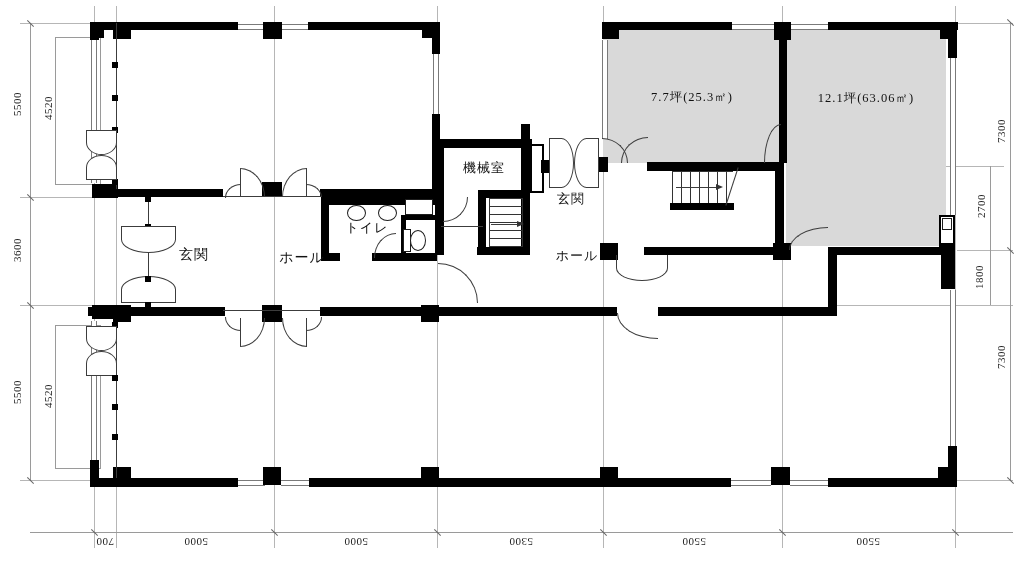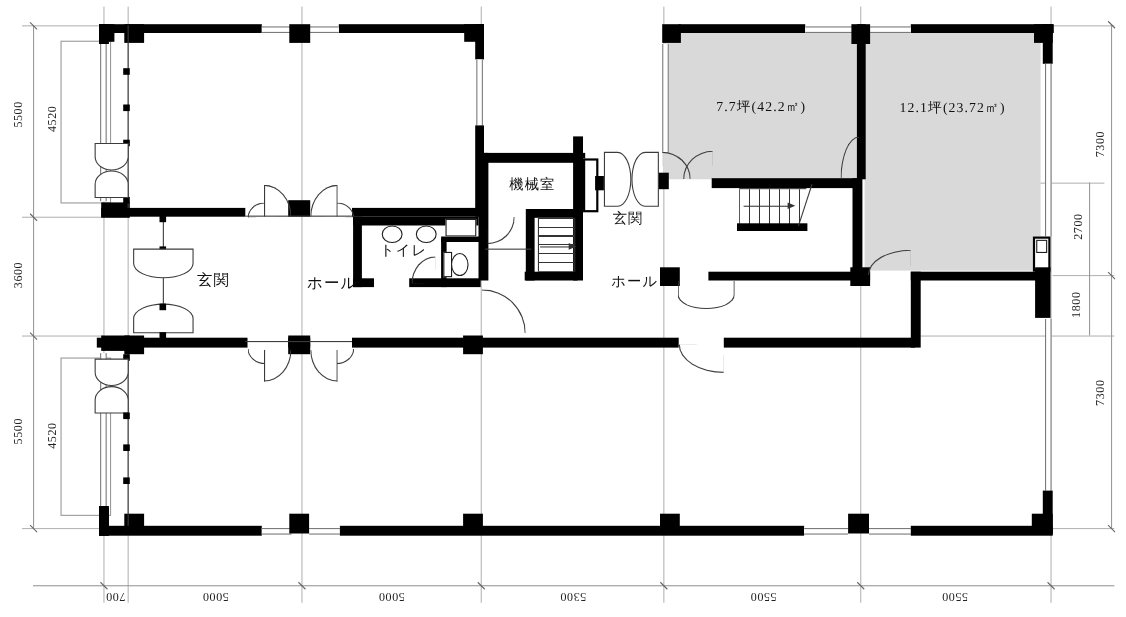--- a/index.html
+++ b/index.html
@@ -238,22 +238,22 @@
   <div class="col" style="left:421px;top:305px;width:18px;height:17px"></div>
   <div class="arc arc-bl" style="left:617px;top:313px;width:41px;height:26px"></div>
   <div class="w" style="left:658px;top:307px;width:174px;height:9px"></div>
 
   <div class="lbl" style="left:484px;top:168px;font-size:13px">機械室</div>
   <div class="lbl" style="left:367px;top:228px;font-size:13px">トイレ</div>
   <div class="lbl" style="left:194px;top:255px;font-size:14px">玄関</div>
   <div class="lbl" style="left:302px;top:258px;font-size:14px">ホール</div>
   <div class="lbl" style="left:571px;top:199px;font-size:13px">玄関</div>
   <div class="lbl" style="left:577px;top:256px;font-size:13px">ホール</div>
-  <div class="lbl" style="left:692px;top:97px;font-size:12.5px">7.7坪(42.2㎡)</div>
-  <div class="lbl" style="left:866px;top:98px;font-size:12.5px">12.1坪(23.72㎡)</div>
+  <div class="lbl" style="left:692px;top:97px;font-size:12.5px">7.7坪(25.3㎡)</div>
+  <div class="lbl" style="left:866px;top:98px;font-size:12.5px">12.1坪(63.06㎡)</div>
 
   <div class="dim v" style="left:17px;top:104px">5500</div>
   <div class="dim v" style="left:48px;top:108px">4520</div>
   <div class="dim v" style="left:17px;top:250px">3600</div>
   <div class="dim v" style="left:17px;top:392px">5500</div>
   <div class="dim v" style="left:48px;top:396px">4520</div>
   <div class="dim v" style="left:1001px;top:131px">7300</div>
   <div class="dim v" style="left:981px;top:206px">2700</div>
   <div class="dim v" style="left:979px;top:277px">1800</div>
   <div class="dim v" style="left:1001px;top:357px">7300</div>

